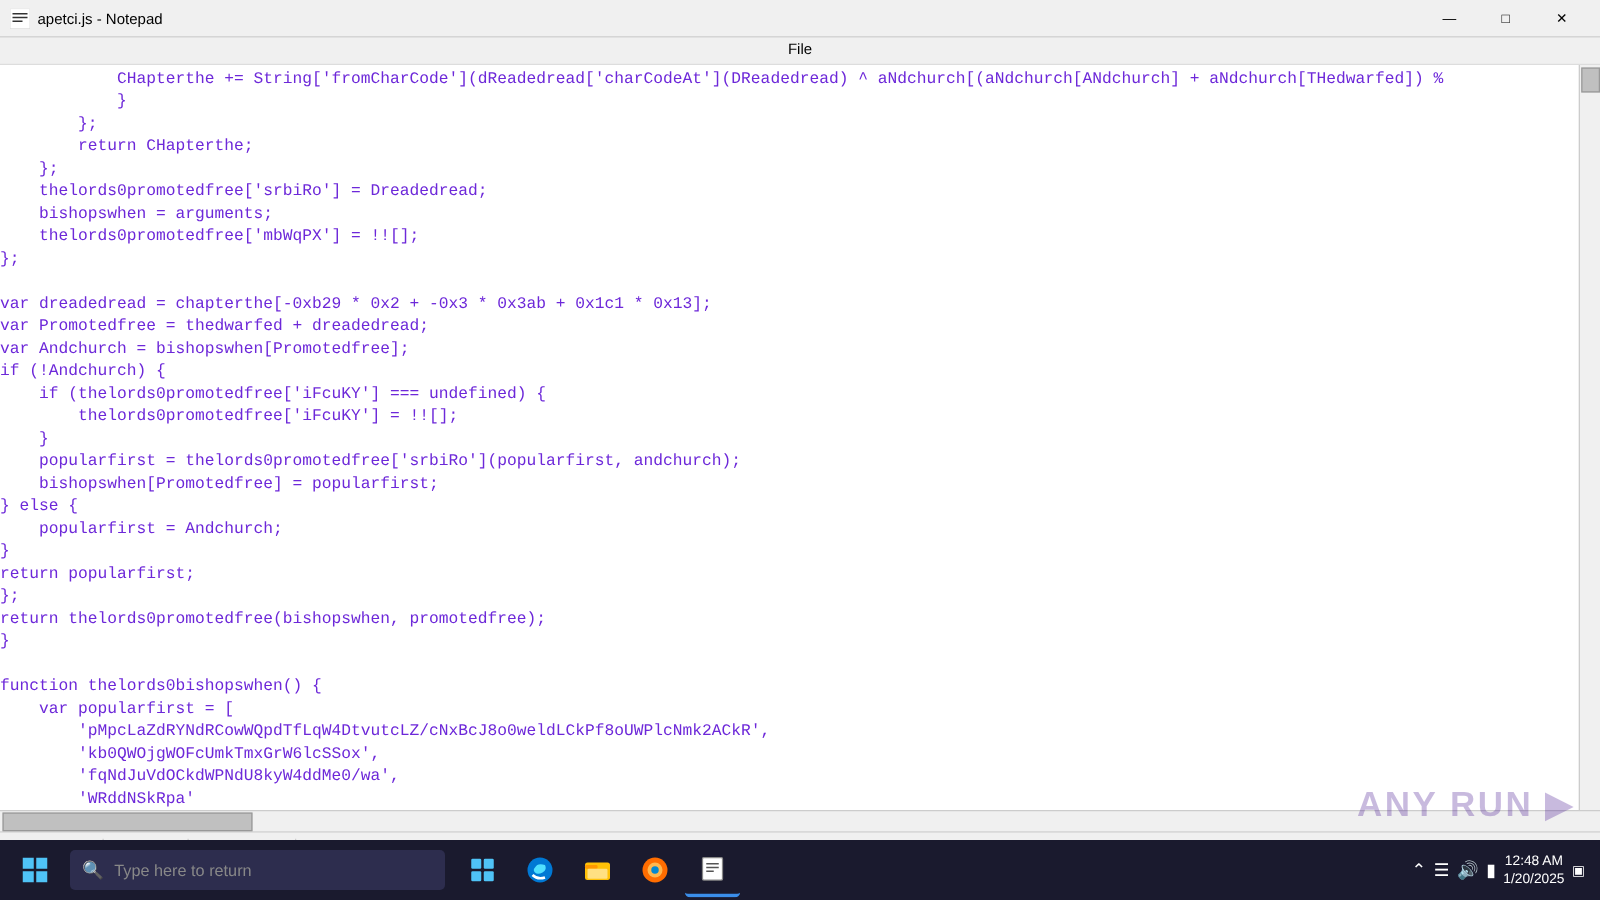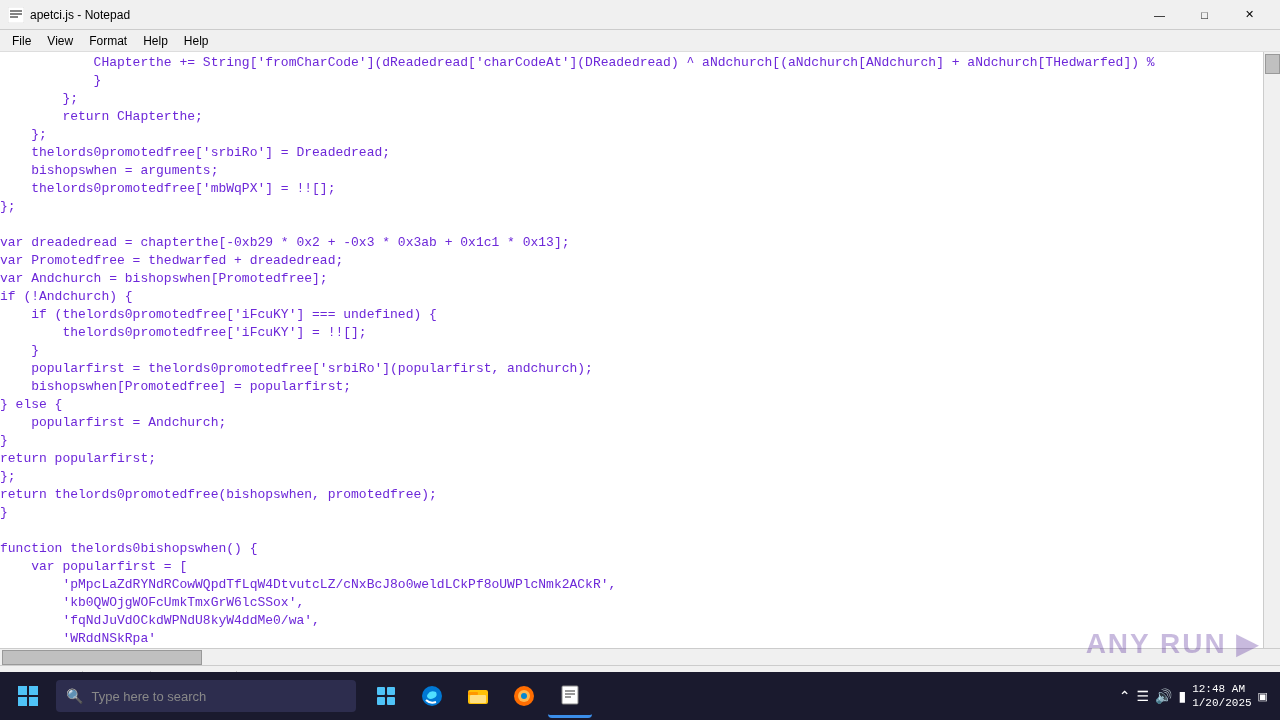--- a/index.html
+++ b/index.html
@@ -49,20 +49,21 @@
 
     
     .menu-bar {
       width: 100%;
       height: 22px;
       background: #f0f0f0;
       display: flex;
       align-items: center;
       padding: 0 4px;
       border-bottom: 1px solid #ddd;
+      flex-direction: column;
     }
     .menu-item {
       padding: 2px 8px;
       font-size: 12px;
       cursor: pointer;
       color: #000;
     }
 
     
     .editor-container {
@@ -204,25 +205,24 @@
       padding-right: 8px;
       color: #fff;
       font-size: 11px;
     }
     .sys-icons {
       display: flex;
       gap: 6px;
       font-size: 14px;
     }
     .taskbar-time {
-      text-align: left;
+      text-align: center;
       line-height: 1.3;
       font-size: 11px;
       color: #fff;
-      font-family: Liberation Mono, monospace;
     }
 
     
     .watermark {
       position: absolute;
       bottom: 60px;
       right: 20px;
       opacity: 0.3;
       font-size: 28px;
       font-weight: bold;
@@ -320,21 +320,21 @@
     <svg class="win-logo" viewBox="0 0 20 20">
       <rect x="0" y="0" width="9" height="9" fill="#4fc3f7"></rect>
       <rect x="11" y="0" width="9" height="9" fill="#4fc3f7"></rect>
       <rect x="0" y="11" width="9" height="9" fill="#4fc3f7"></rect>
       <rect x="11" y="11" width="9" height="9" fill="#4fc3f7"></rect>
     </svg>
   </div>
 
   <div class="taskbar-search">
     <span class="taskbar-search-icon">🔍</span>
-    <span class="taskbar-search-text">Type here to search</span>
+    <span class="taskbar-search-text">Type here to return</span>
   </div>
 
   <div class="taskbar-apps">
     <div class="taskbar-app">
       <svg width="20" height="20" viewBox="0 0 20 20">
         <rect x="1" y="1" width="8" height="8" fill="#4fc3f7" rx="1"></rect>
         <rect x="11" y="1" width="8" height="8" fill="#4fc3f7" rx="1"></rect>
         <rect x="1" y="11" width="8" height="8" fill="#4fc3f7" rx="1"></rect>
         <rect x="11" y="11" width="8" height="8" fill="#4fc3f7" rx="1"></rect>
       </svg>

